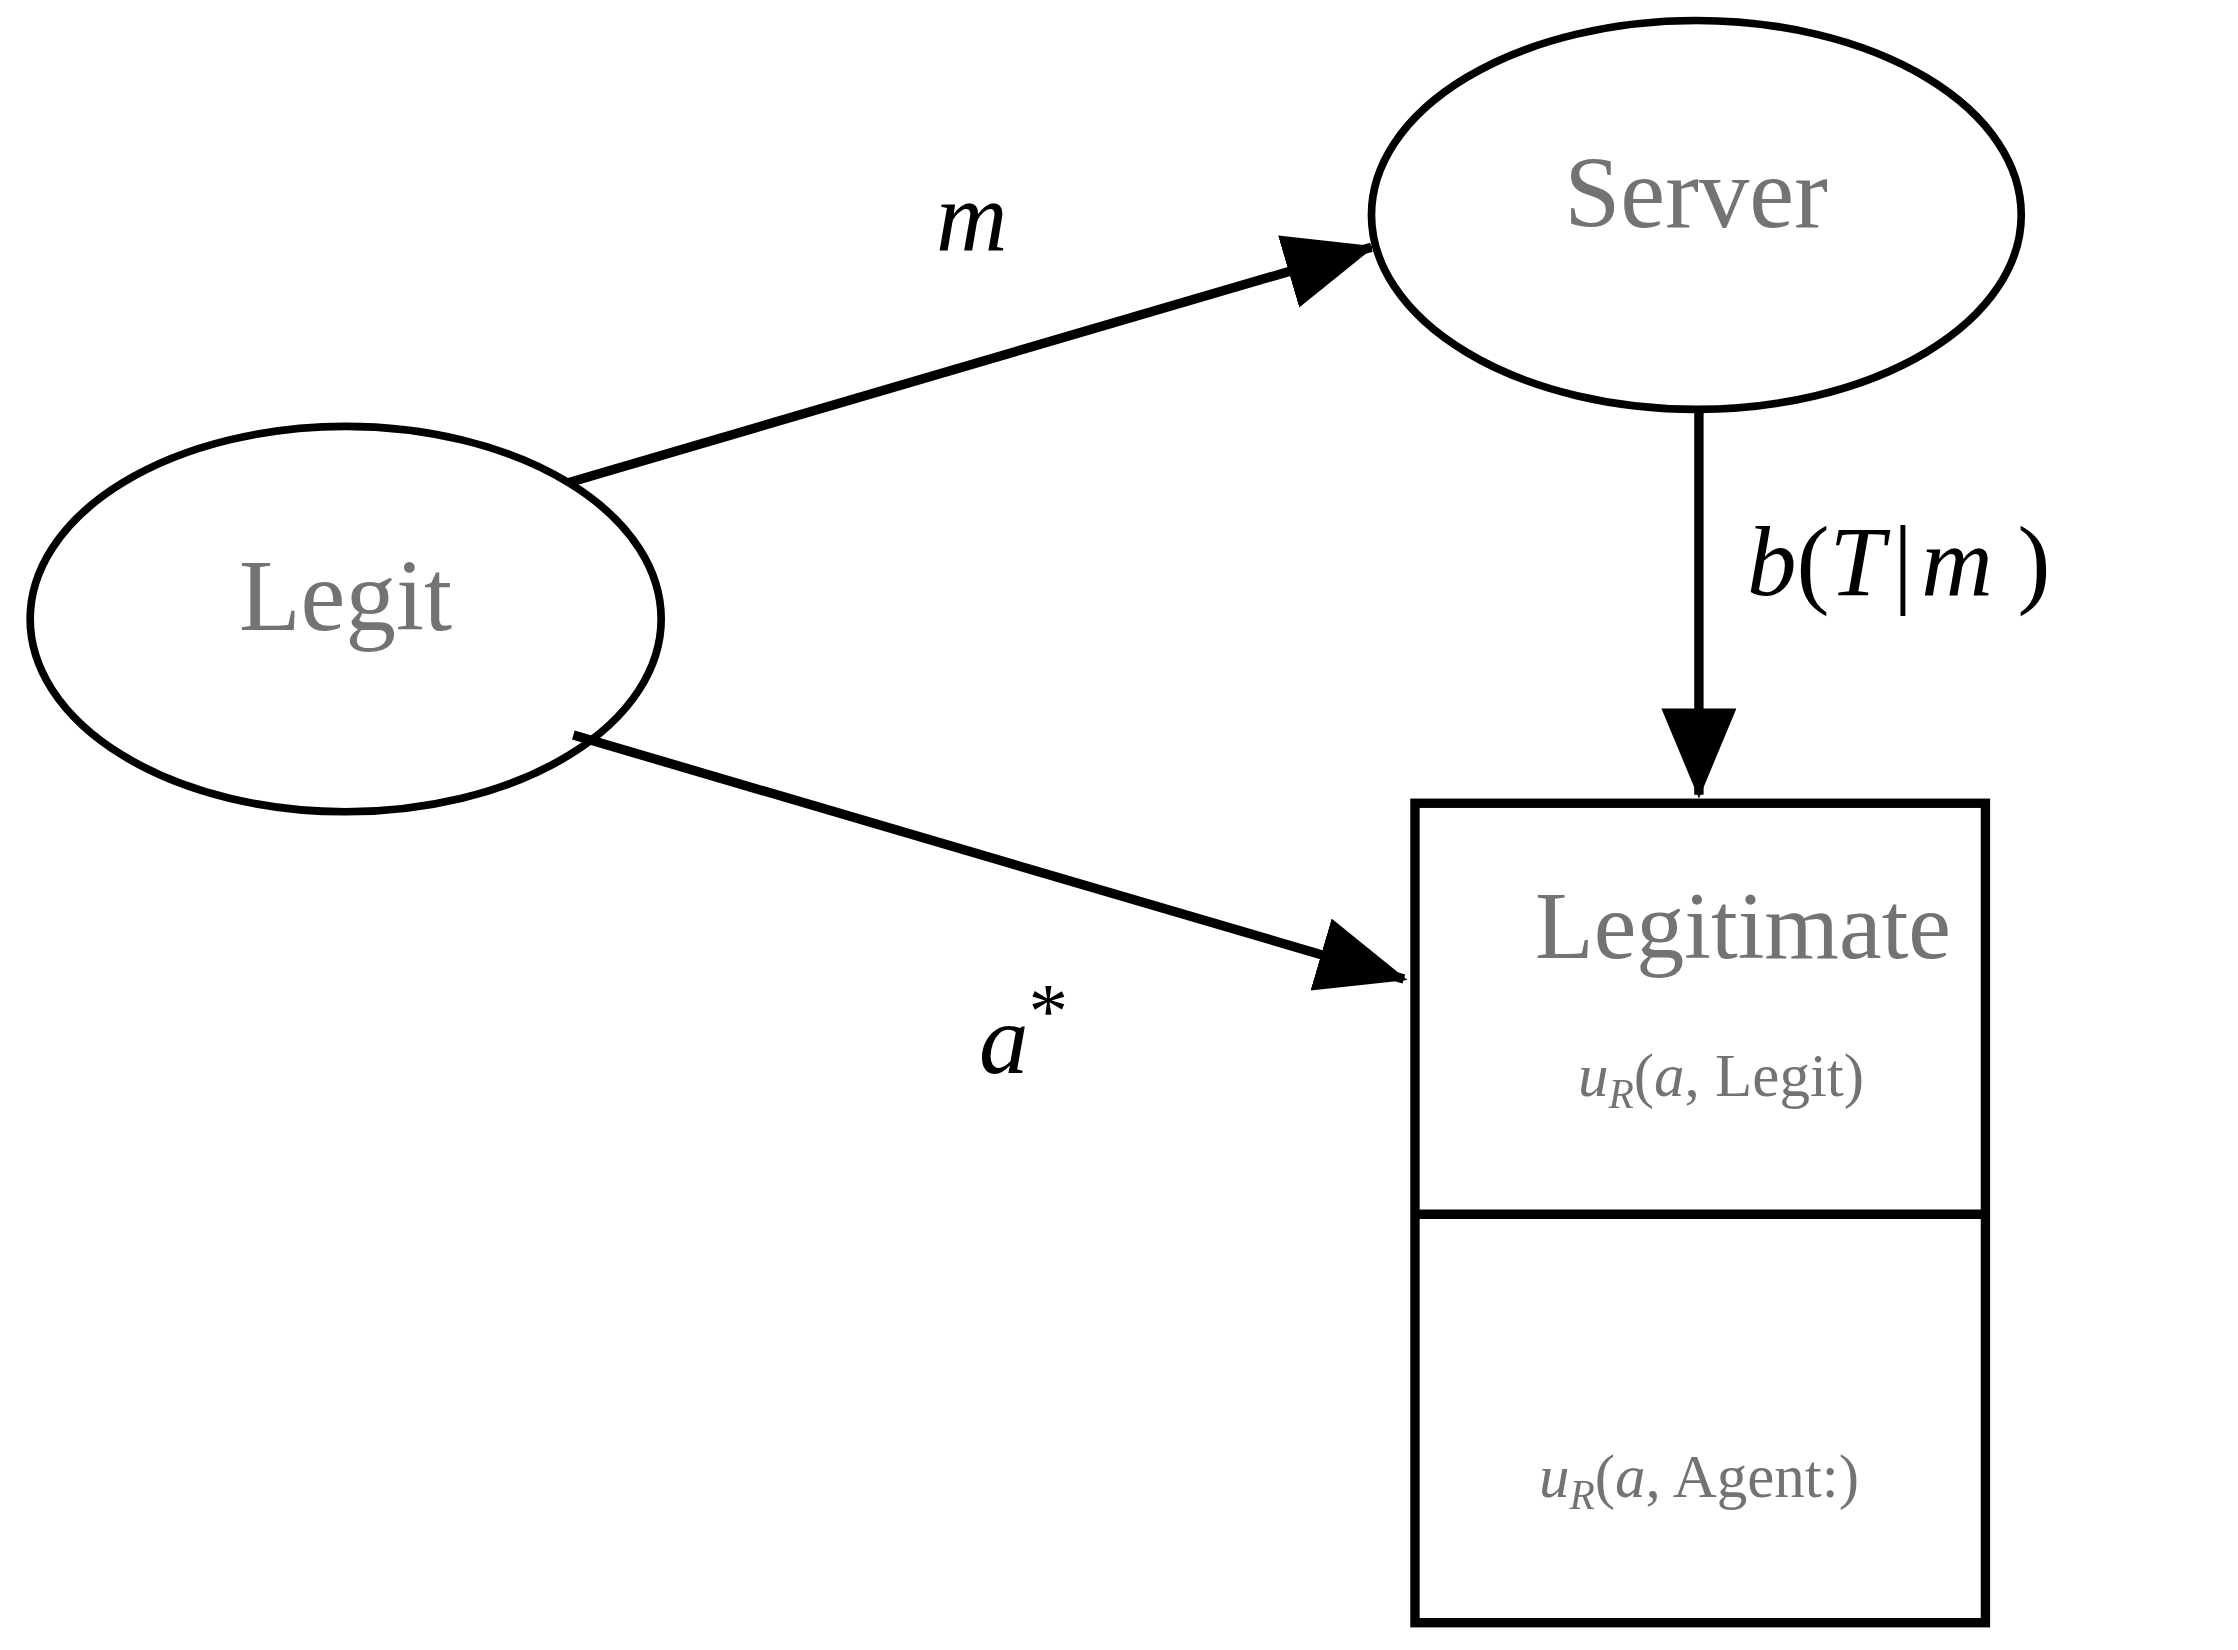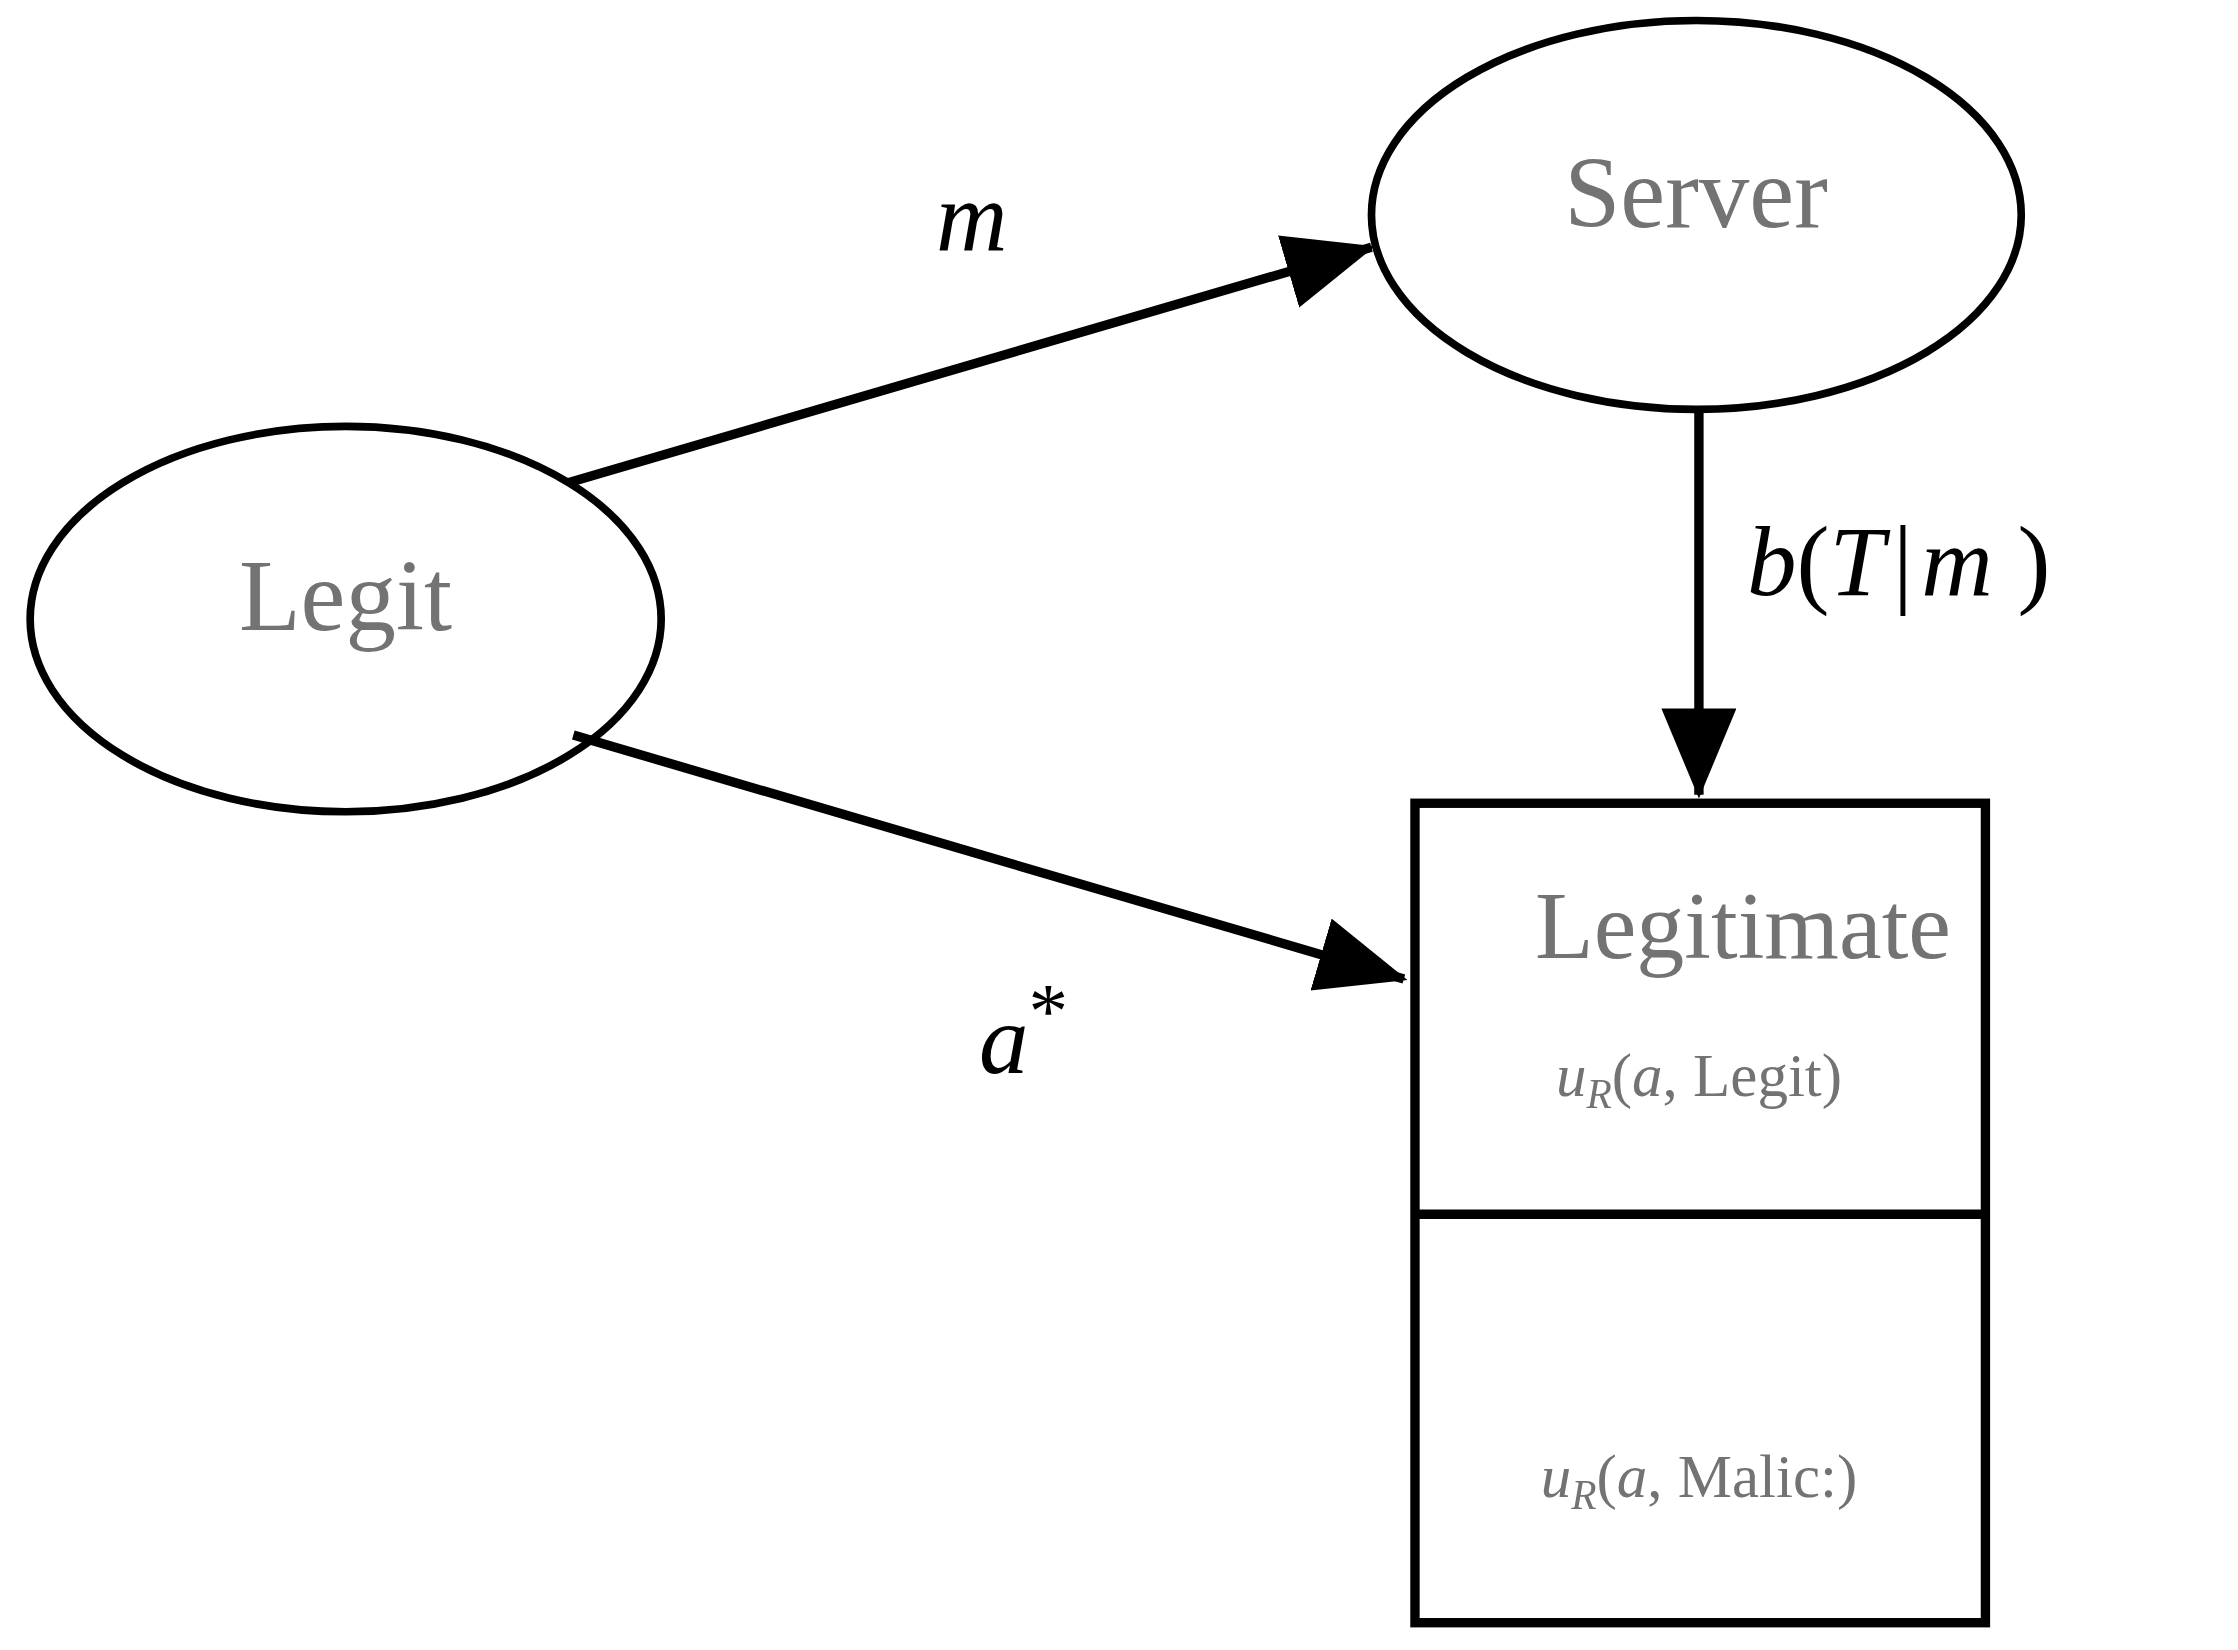--- a/index.html
+++ b/index.html
@@ -55,20 +55,21 @@
     top: 878px;
     width: 576px;
     font-size: 96px;
     padding-left: 44px;
   }
   #legit-util {
     left: 1411px;
     top: 1045px;
     width: 576px;
     font-size: 61px;
+    padding-left: 22px;
   }
   #malic-title {
     left: 1411px;
     top: 1279px;
     width: 576px;
     font-size: 96px;
   }
   #malic-util {
     left: 1411px;
     top: 1446px;
@@ -159,21 +160,21 @@
   <div class="node-label" id="server-label">Server</div>
 
   <div class="node-label" id="legit-title">Legitimate</div>
 
   <div class="node-label" id="legit-util">
     <span class="mathit">u</span><span class="sub">R</span><span class="paren">(</span><span class="mathit">a</span><span class="mathrm">, </span><span class="mathrm">Legit</span><span class="paren">)</span>
   </div>
 
 
   <div class="node-label" id="malic-util">
-    <span class="mathit">u</span><span class="sub">R</span><span class="paren">(</span><span class="mathit">a</span><span class="mathrm">, </span><span class="mathrm">Malic:</span><span class="paren">)</span>
+    <span class="mathit">u</span><span class="sub">R</span><span class="paren">(</span><span class="mathit">a</span><span class="mathrm">, </span><span class="mathrm">Agent:</span><span class="paren">)</span>
   </div>
 
   <div class="edge-label" id="label-m">
     <span class="mathit">m</span>
   </div>
 
   <div class="edge-label" id="label-b">
     <span class="mathit">b</span><span class="paren">(</span><span class="mathit">T</span><span class="vbar">|</span><span class="mathit">m</span><span class="paren"> )</span>
   </div>
 

